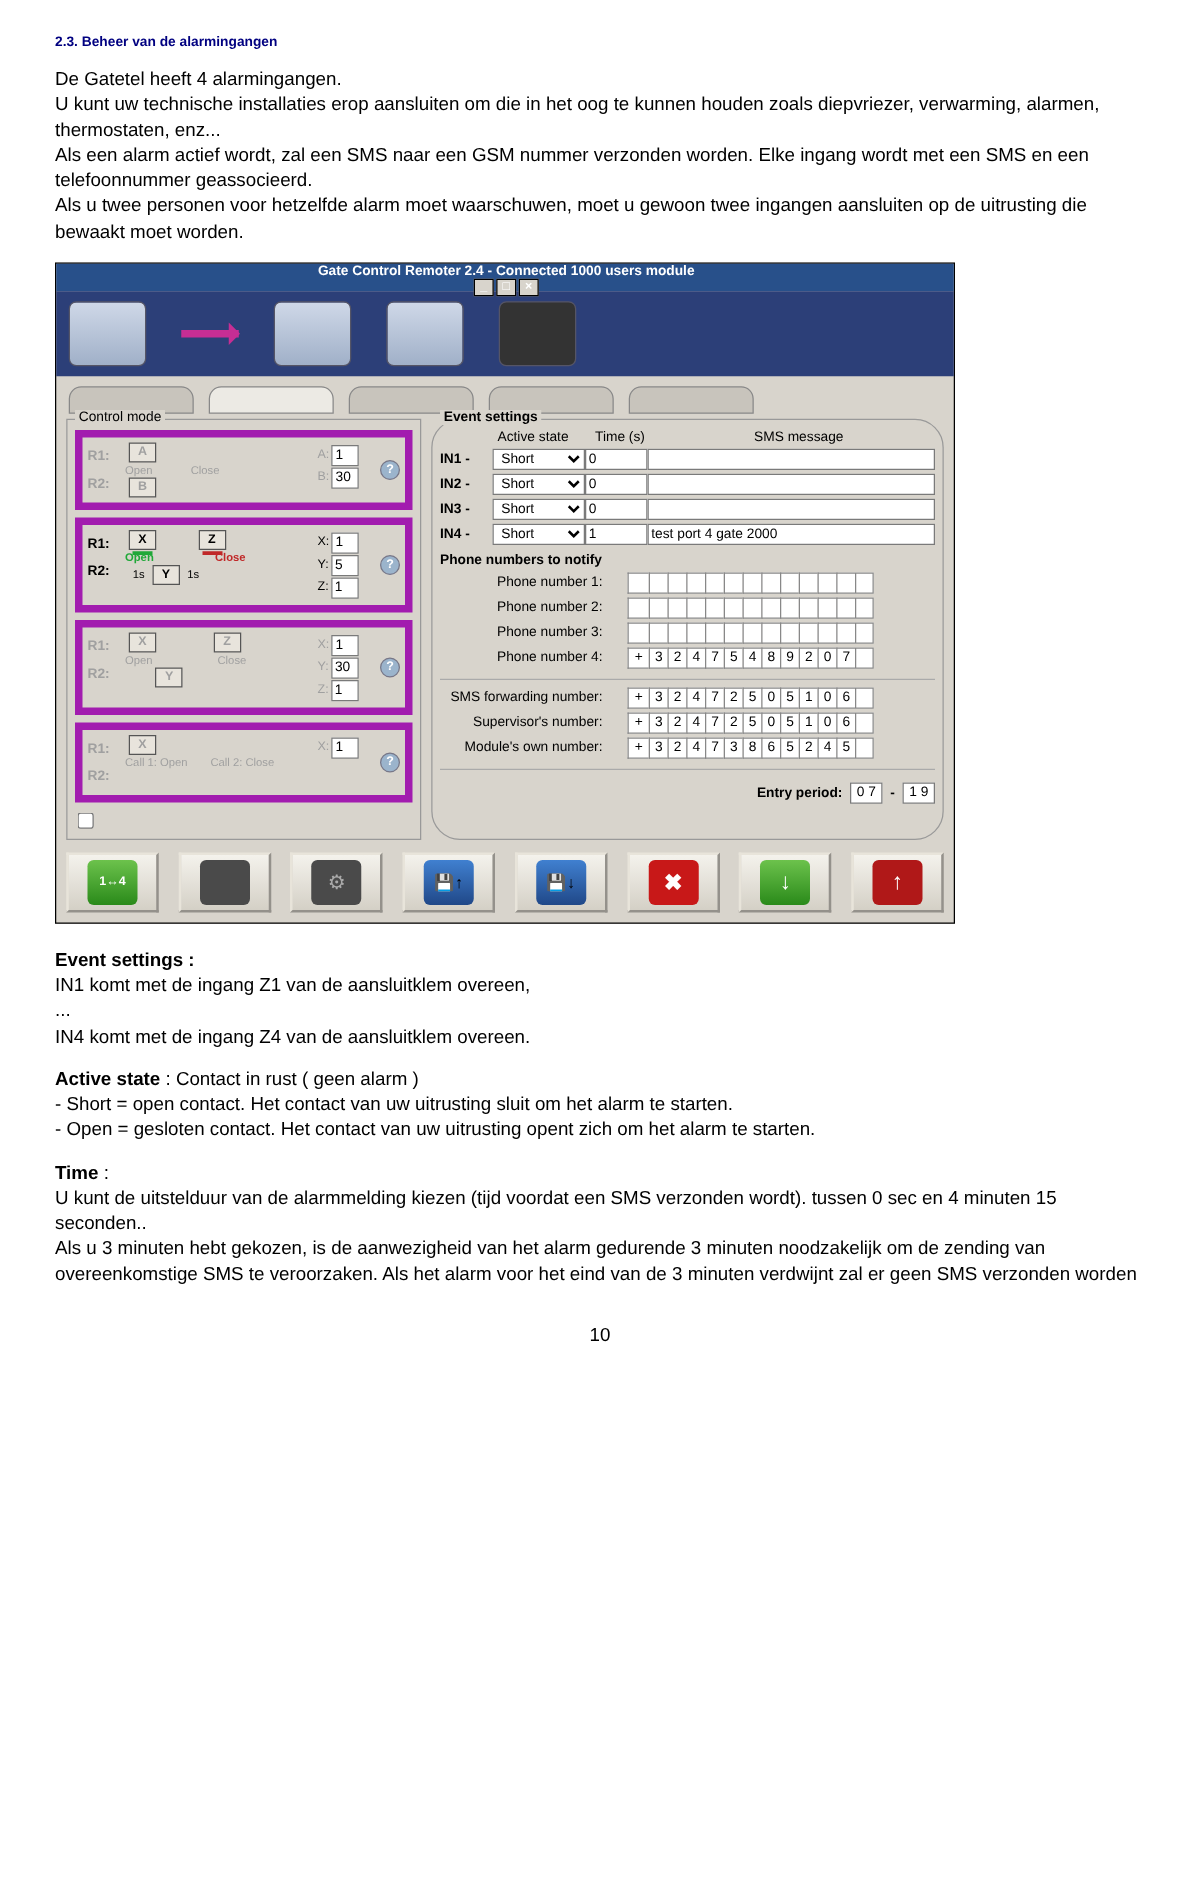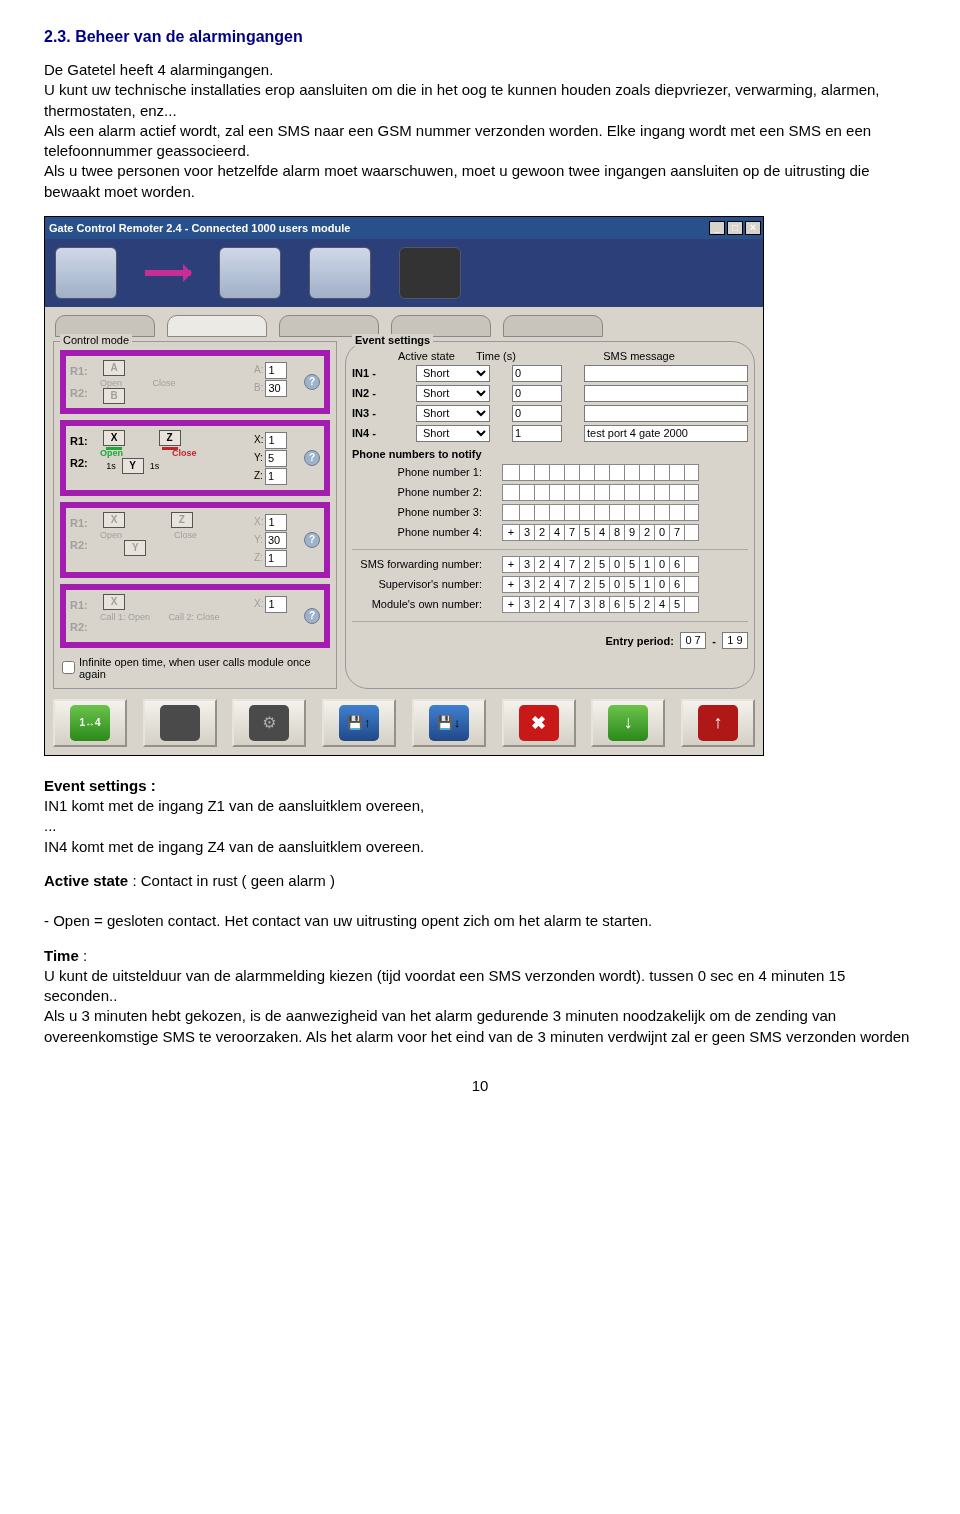--- a/index.html
+++ b/index.html
@@ -1,23 +1,23 @@
 <!DOCTYPE html>
 <html><head>
 <meta charset="utf-8">
 <style>
   * { box-sizing: border-box; margin: 0; padding: 0; }
   body { font-family: Arial, Helvetica, sans-serif; font-size: 15px; color: #000; background: #fff; padding: 28px 44px 30px 44px; width: 960px; }
-  .heading { color: #000080; font-weight: bold; margin-bottom: 14px; font-size: 16px; }
+  .heading { color: #000080; font-weight: bold; margin-bottom: 14px; font-size: 11px; }
   .para { margin-bottom: 14px; line-height: 1.35; }
   .para-nm { margin-bottom: 0; line-height: 1.35; }
   .bold { font-weight: bold; }
 
   .app-window { border: 1px solid #000; background: #d8d4cc; width: 720px; margin-top: 4px; margin-bottom: 20px; font-family: Tahoma, Arial; font-size: 11px; }
-  .titlebar { background: #28508a; color: #fff; height: 22px; display: flex; align-items: center; justify-content: space-between; padding: 0 2px 0 4px; font-weight: bold; }
+  .titlebar { background: #28508a; color: #fff; height: 22px; display: flex; align-items: center; justify-content: space-between; padding: 0 2px 0 4px; font-weight: bold; flex-direction: column; }
   .titlebar .win-btns { display: flex; gap: 2px; }
   .titlebar .win-btn { width: 16px; height: 14px; background: #d8d4cc; border: 1px solid #000; display: flex; align-items: center; justify-content: center; font-size: 10px; line-height: 1; }
 
   .icon-strip { background: #2c3f78; padding: 8px 10px; display: flex; gap: 28px; align-items: center; }
   .icon-strip .device, .icon-strip .phone, .icon-strip .clip, .icon-strip .plug {
     width: 62px; height: 52px; background: linear-gradient(#cfd8e8,#a0b0c8); border-radius: 6px; border: 1px solid #556; display: inline-block;
   }
   .icon-strip .arrow { width: 46px; height: 6px; background: #c62e94; position: relative; }
   .icon-strip .arrow:after { content:''; position:absolute; right:-10px; top:-6px; border:9px solid transparent; border-left-color:#c62e94; }
   .icon-strip .plug { background: #333; }
@@ -43,21 +43,21 @@
   .cm-block.active .cm-labels { color: #000; }
   .square-btn { display:inline-block; width:22px; height:16px; border:1px solid #555; background:#e8e4dc; font-weight:bold; text-align:center; font-size:10px; line-height:14px; margin:0 3px; position:relative; }
   .square-btn.green-bar:before { content:''; position:absolute; left:2px; right:2px; bottom:-5px; height:3px; background:#20a838; }
   .square-btn.red-bar:before { content:''; position:absolute; left:2px; right:2px; bottom:-5px; height:3px; background:#c02828; }
   .tiny { font-size: 9px; }
   .chk-row { padding: 2px 2px 4px 2px; font-size: 11px; color: #000; display: flex; align-items: center; gap: 4px; }
 
   
   .event-panel { flex: 1; padding-top: 8px; border-radius: 23px; }
   .ev-head { display: grid; grid-template-columns: 42px 74px 50px 1fr; gap: 4px; margin-bottom: 3px; font-size: 11px; }
-  .ev-row { display: grid; grid-template-columns: 42px 74px 50px 1fr; gap: 22px; margin-bottom: 3px; align-items: center; }
+  .ev-row { display: grid; grid-template-columns: 42px 74px 50px 1fr; gap: 0; margin-bottom: 3px; align-items: center; }
   .ev-row .lbl { font-weight: bold; font-size: 11px; }
   select, input[type=text] { font-size: 11px; border: 1px solid #7a7a7a; background: #fff; height: 17px; padding: 0 2px; font-family: Tahoma, Arial; }
   select { width: 100%; }
   .ev-row input.time { width: 100%; }
   .ev-row input.msg { width: 100%; }
   .phones-title { font-weight: bold; margin: 6px 0 4px 0; font-size: 11px; }
   .phone-row { display: grid; grid-template-columns: 130px 1fr; gap: 20px; margin-bottom: 3px; align-items: center; }
   .phone-row .pl { text-align: right; font-size: 11px; }
   .phone-input { display: flex; gap: 0; }
   .phone-input .seg { width: 15px; height: 17px; border: 1px solid #888; border-right: none; background: #fff; text-align: center; font-size: 11px; line-height: 15px; }
@@ -237,21 +237,20 @@
           <div class="row">
               <span>X:</span>
               <input type="text" value="1" style="">
             </div>
         </div>
         <div class="cm-help">?</div>
       </div>
 
       <div class="chk-row">
         <input type="checkbox" style="">
-        <span>Infinite open time, when user calls module once again</span>
       </div>
     </div>
 
     <div class="panel event-panel">
       <span class="panel-title bold">Event settings</span>
 
       <div class="ev-head">
         <span></span>
         <span>Active state</span>
         <span>Time (s)</span>
@@ -457,21 +456,21 @@
 
 <p class="para">
   <span class="bold">Event settings :</span><br>
   <span>IN1 komt met de ingang Z1 van de aansluitklem overeen,</span><br>
   <span>...</span><br>
   <span>IN4 komt met de ingang Z4 van de aansluitklem overeen.</span>
 </p>
 
 <p class="para">
   <span class="bold">Active state</span><span> : Contact in rust ( geen alarm )</span><br>
-  <br>
+  <span>- Short = open contact.   Het contact van uw uitrusting sluit om het alarm te starten.</span><br>
   <span>- Open = gesloten contact.  Het contact van uw uitrusting opent zich om het alarm te starten.</span>
 </p>
 
 <p class="para-nm">
   <span class="bold">Time</span><span> :</span><br>
   <span>U kunt de uitstelduur van de alarmmelding kiezen (tijd voordat een SMS verzonden wordt). tussen 0 sec en 4 minuten 15 seconden..</span><br>
   <span>Als u 3 minuten hebt gekozen, is de aanwezigheid van het alarm gedurende 3 minuten noodzakelijk om de zending van overeenkomstige SMS te veroorzaken. Als het alarm voor het eind van de 3 minuten verdwijnt zal er geen SMS verzonden worden</span>
 </p>
 
 <div class="ftr">10</div>

